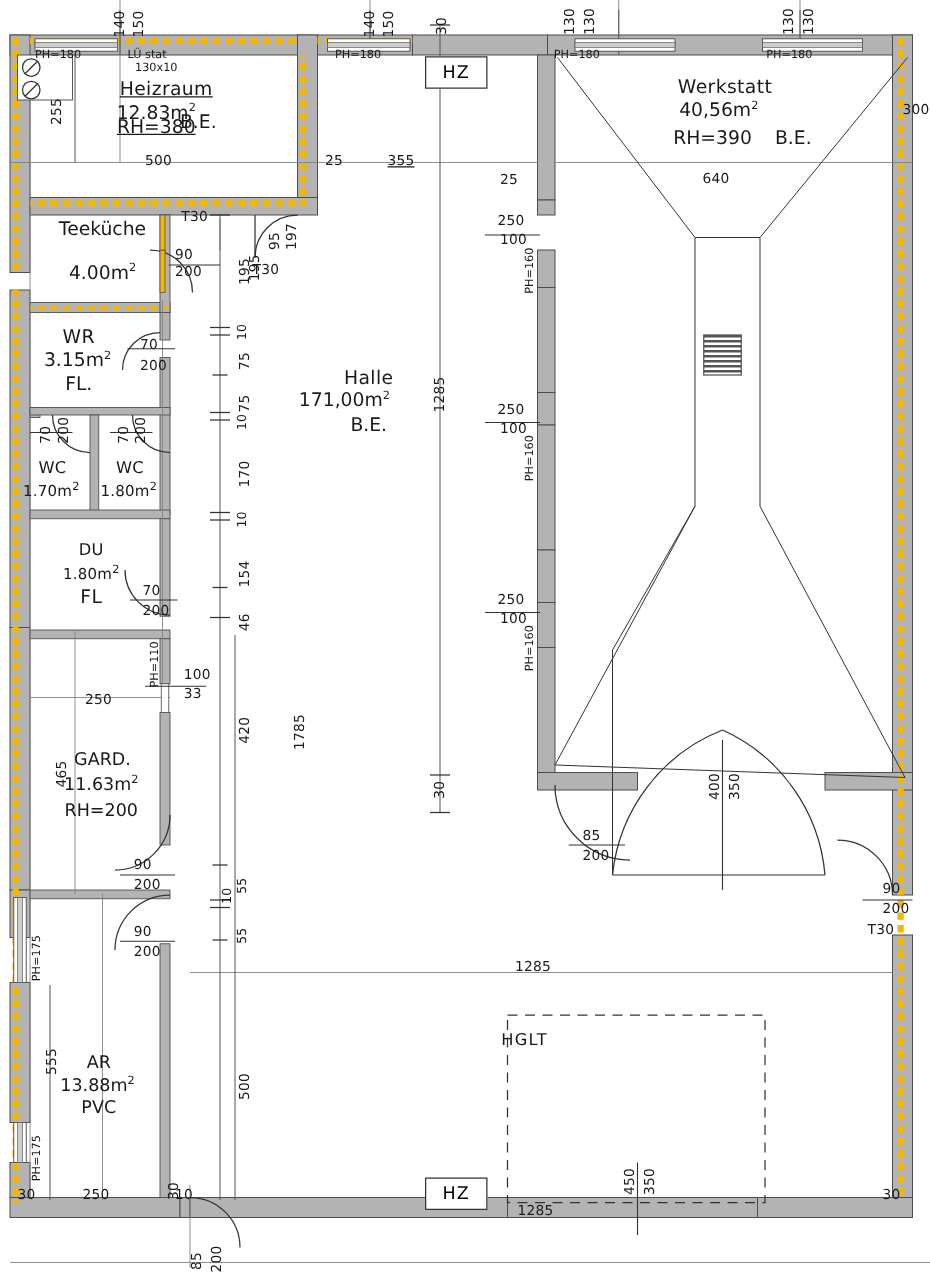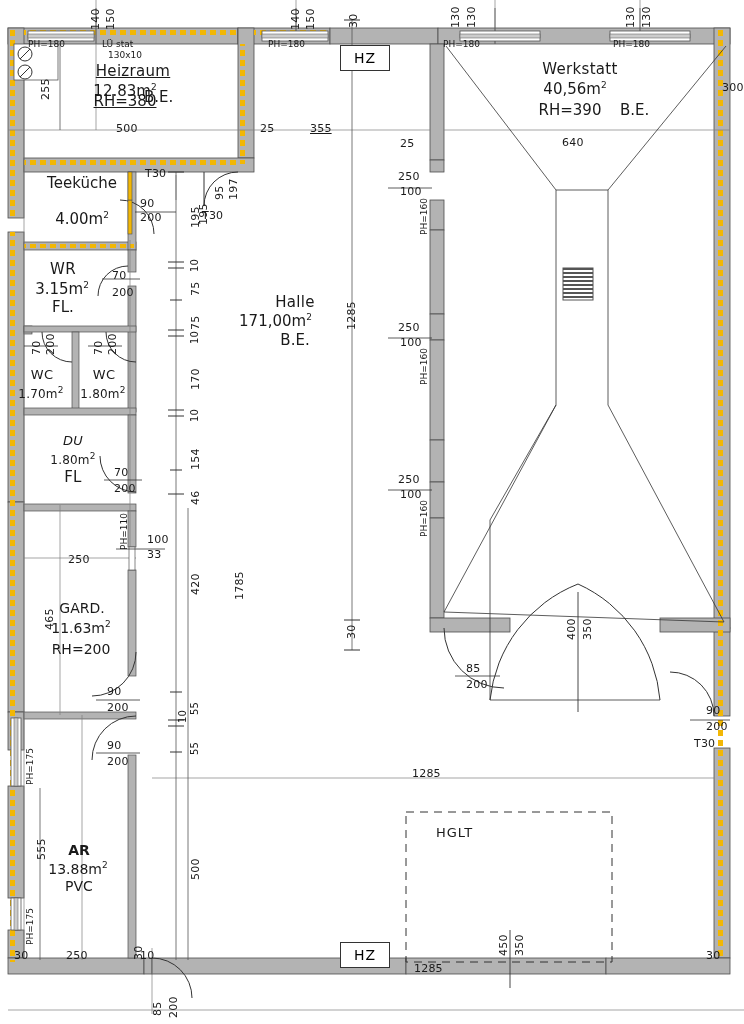--- a/index.html
+++ b/index.html
@@ -275,48 +275,48 @@
 <div class="lbl dim ctr" style="left:14px;top:368px;width:56px;font-size:13px;">WC</div>
 <div class="lbl dim ctr" style="left:8px;top:386px;width:66px;font-size:12px;">
   <span>1.70m</span><span class="sup">2</span>
 </div>
 
 <div class="lbl dim ctr" style="left:76px;top:368px;width:56px;font-size:13px;">WC</div>
 <div class="lbl dim ctr" style="left:70px;top:386px;width:66px;font-size:12px;">
   <span>1.80m</span><span class="sup">2</span>
 </div>
 
-<div class="lbl dim ctr" style="left:40px;top:434px;width:66px;font-size:13px;font-style:italic;">DU</div>
+<div class="lbl dim ctr" style="left:40px;top:434px;width:66px;font-size:13px;">DU</div>
 <div class="lbl dim ctr" style="left:36px;top:452px;width:74px;font-size:12px;">
   <span>1.80m</span><span class="sup">2</span>
 </div>
 <div class="lbl dim ctr" style="left:40px;top:470px;width:66px;font-size:15px;">FL</div>
 
 <div class="lbl room-sub ctr" style="left:32px;top:601px;width:100px;font-size:14px;">GARD.</div>
 <div class="lbl room-sub ctr" style="left:28px;top:620px;width:106px;font-size:14px;">
   <span>11.63m</span><span class="sup">2</span>
 </div>
 <div class="lbl room-sub ctr" style="left:28px;top:642px;width:106px;font-size:14px;">RH=200</div>
 
-<div class="lbl room-sub ctr" style="left:34px;top:843px;width:90px;font-size:14px;font-weight:bold;">AR</div>
+<div class="lbl room-sub ctr" style="left:34px;top:843px;width:90px;font-size:14px;">AR</div>
 <div class="lbl room-sub ctr" style="left:28px;top:861px;width:100px;font-size:14px;">
   <span>13.88m</span><span class="sup">2</span>
 </div>
 <div class="lbl room-sub ctr" style="left:34px;top:879px;width:90px;font-size:14px;">PVC</div>
 
 <div class="lbl room-name ctr" style="left:240px;top:295px;width:110px;">Halle</div>
 <div class="lbl room-sub ctr" style="left:218px;top:313px;width:115px;">
   <span>171,00m</span><span class="sup">2</span>
 </div>
 <div class="lbl room-sub ctr" style="left:240px;top:333px;width:110px;">B.E.</div>
 
 <div class="boxtxt" style="left:340px;top:45px;width:48px;height:24px;">HZ</div>
 <div class="boxtxt" style="left:340px;top:942px;width:48px;height:24px;">HZ</div>
 
-<div class="lbl dim" style="left:436px;top:826px;font-size:13px;letter-spacing:1px;">HGLT</div>
+<div class="lbl dim" style="left:401px;top:826px;font-size:13px;letter-spacing:1px;">HGLT</div>
 
 <div class="lbl dim vert" style="left:90px;top:30px;">140</div>
 <div class="lbl dim vert" style="left:105px;top:30px;">150</div>
 <div class="lbl dim vert" style="left:290px;top:30px;">140</div>
 <div class="lbl dim vert" style="left:305px;top:30px;">150</div>
 <div class="lbl dim vert" style="left:348px;top:28px;">30</div>
 <div class="lbl dim vert" style="left:450px;top:28px;">130</div>
 <div class="lbl dim vert" style="left:466px;top:28px;">130</div>
 <div class="lbl dim vert" style="left:625px;top:28px;">130</div>
 <div class="lbl dim vert" style="left:641px;top:28px;">130</div>

